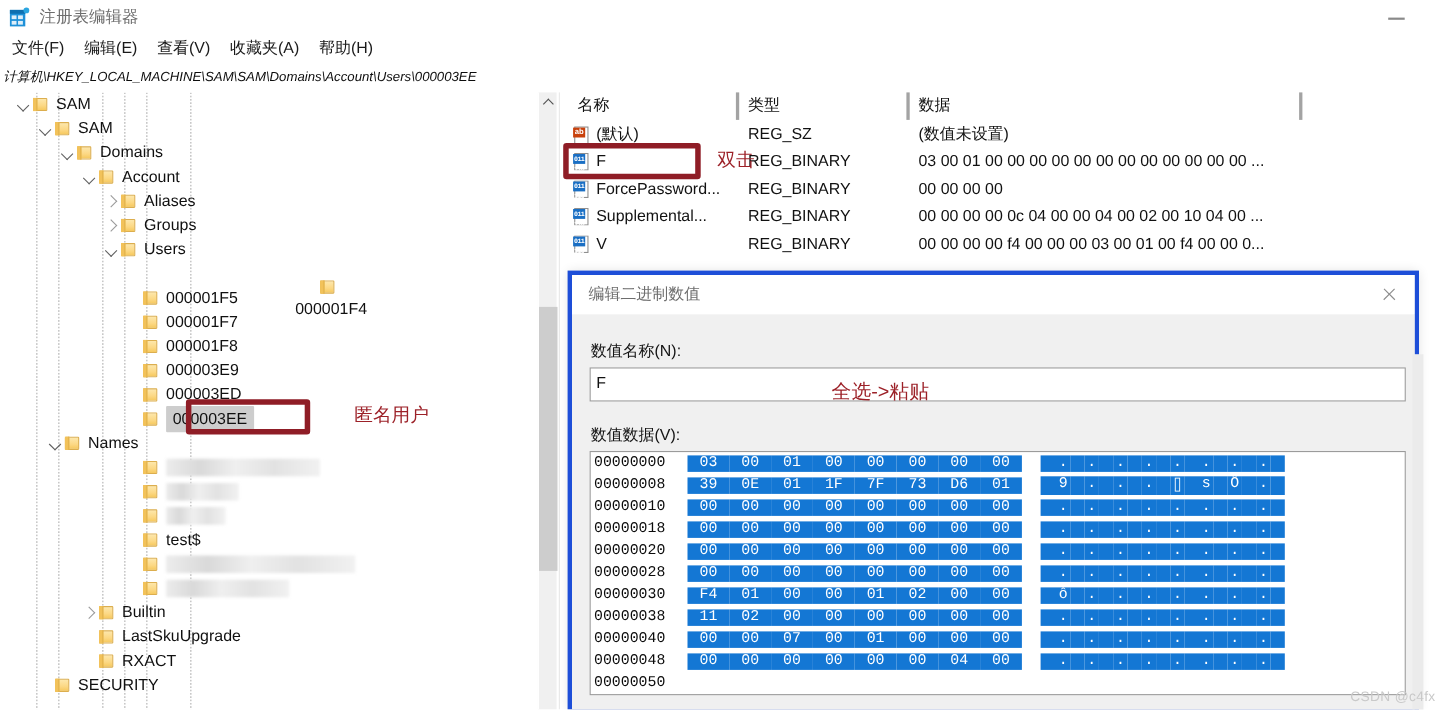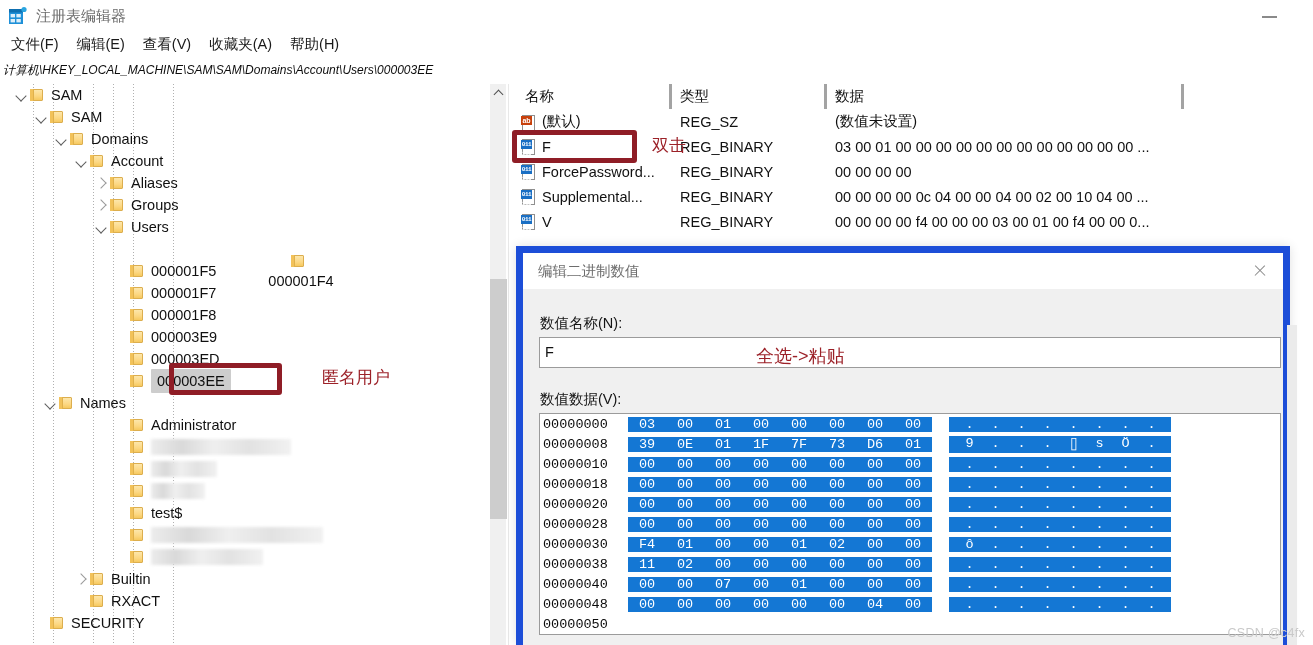--- a/index.html
+++ b/index.html
@@ -205,21 +205,21 @@
   .vicon.bin .tag {
     background: #1a6fc4; font-size: 6px; letter-spacing: -0.5px;
     font-family: "Liberation Mono", monospace;
   }
 
   
   .dialog {
     position: absolute; left: 516px; top: 246px;
     width: 774px; height: 399px;
     background: #f0f0f0;
-    border: 7px solid #1d4ed8;
+    border: 4px solid #1d4ed8;
     box-shadow: 0 0 10px rgba(0,0,0,0.12);
   }
   .dlg-titlebar {
     position: absolute; left: 0; top: 0; width: 100%; height: 36px;
     background: #ffffff;
   }
   .dlg-title {
     position: absolute; left: 15px; top: 9px;
     font-size: 14.5px; color: #6d6d6d; line-height: 18px;
   }
@@ -465,28 +465,20 @@
               <span class="fl"></span>
             </span>
             <span class="tree-label">Names</span>
           </div>
           <div class="tree-row" style="padding-left: 113px;">
             <span class="twisty "></span>
             <span class="folder">
               <span class="fb"></span>
               <span class="fl"></span>
             </span>
-            <span class="tree-label">Administrator</span>
-          </div>
-          <div class="tree-row" style="padding-left: 113px;">
-            <span class="twisty "></span>
-            <span class="folder">
-              <span class="fb"></span>
-              <span class="fl"></span>
-            </span>
             <span class="tree-label blurred" style="width: 140px; background: linear-gradient(90deg, rgb(236, 236, 236) 0%, rgb(217, 217, 217) 22%, rgb(239, 239, 239) 45%, rgb(226, 226, 226) 70%, rgb(241, 241, 241) 100%); filter: blur(1.5px);"></span>
           </div>
           <div class="tree-row" style="padding-left: 113px;">
             <span class="twisty "></span>
             <span class="folder">
               <span class="fb"></span>
               <span class="fl"></span>
             </span>
             <span class="tree-label blurred" style="width: 66px; background: linear-gradient(90deg, rgb(236, 236, 236) 0%, rgb(217, 217, 217) 22%, rgb(239, 239, 239) 45%, rgb(226, 226, 226) 70%, rgb(241, 241, 241) 100%); filter: blur(1.5px);"></span>
           </div>
@@ -522,20 +514,28 @@
             </span>
             <span class="tree-label blurred" style="width: 112px; background: linear-gradient(90deg, rgb(236, 236, 236) 0%, rgb(217, 217, 217) 22%, rgb(239, 239, 239) 45%, rgb(226, 226, 226) 70%, rgb(241, 241, 241) 100%); filter: blur(1.5px);"></span>
           </div>
           <div class="tree-row" style="padding-left: 73px;">
             <span class="twisty right"></span>
             <span class="folder">
               <span class="fb"></span>
               <span class="fl"></span>
             </span>
             <span class="tree-label">Builtin</span>
+          </div>
+          <div class="tree-row" style="padding-left: 73px;">
+            <span class="twisty "></span>
+            <span class="folder">
+              <span class="fb"></span>
+              <span class="fl"></span>
+            </span>
+            <span class="tree-label">LastSkuUpgrade</span>
           </div>
           <div class="tree-row" style="padding-left: 73px;">
             <span class="twisty "></span>
             <span class="folder">
               <span class="fb"></span>
               <span class="fl"></span>
             </span>
             <span class="tree-label">RXACT</span>
           </div>
           <div class="tree-row" style="padding-left: 33px;">

